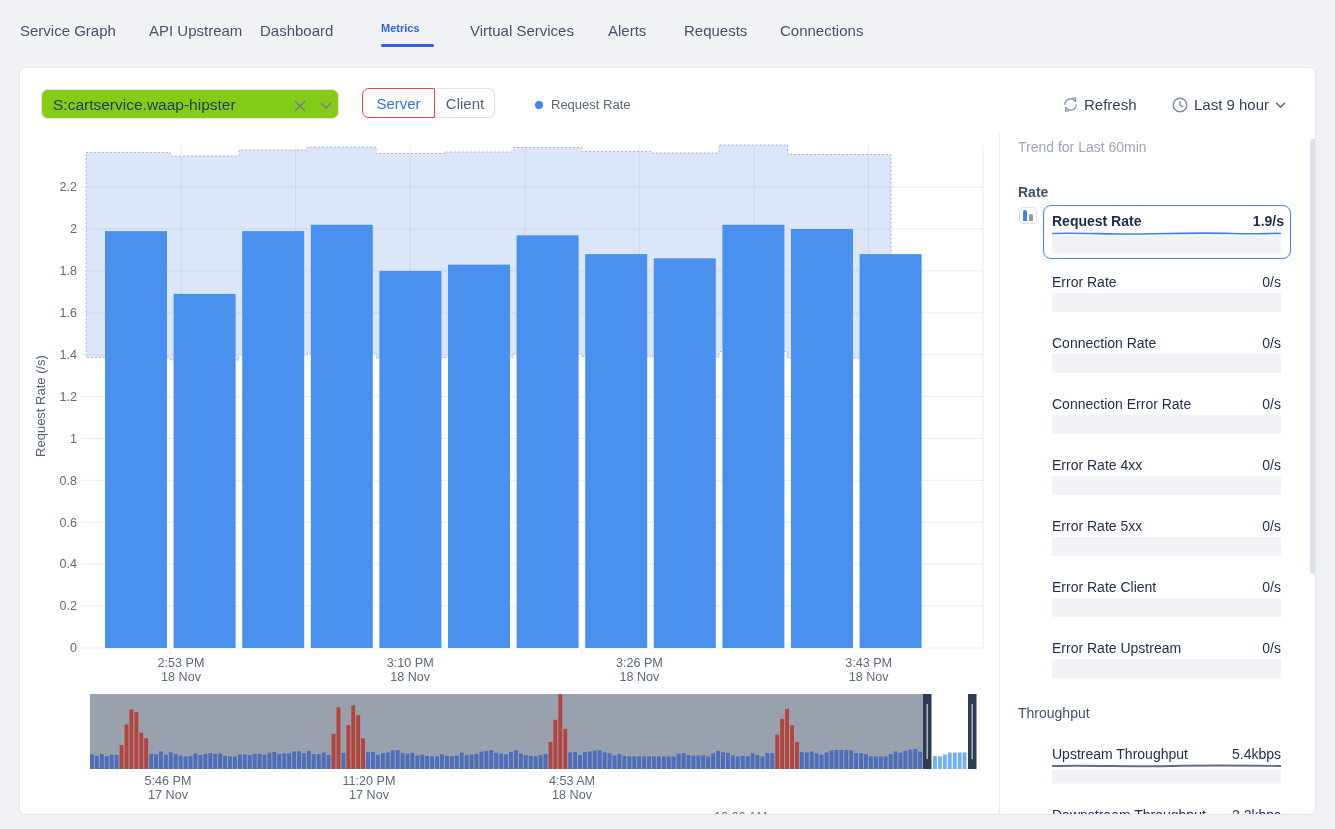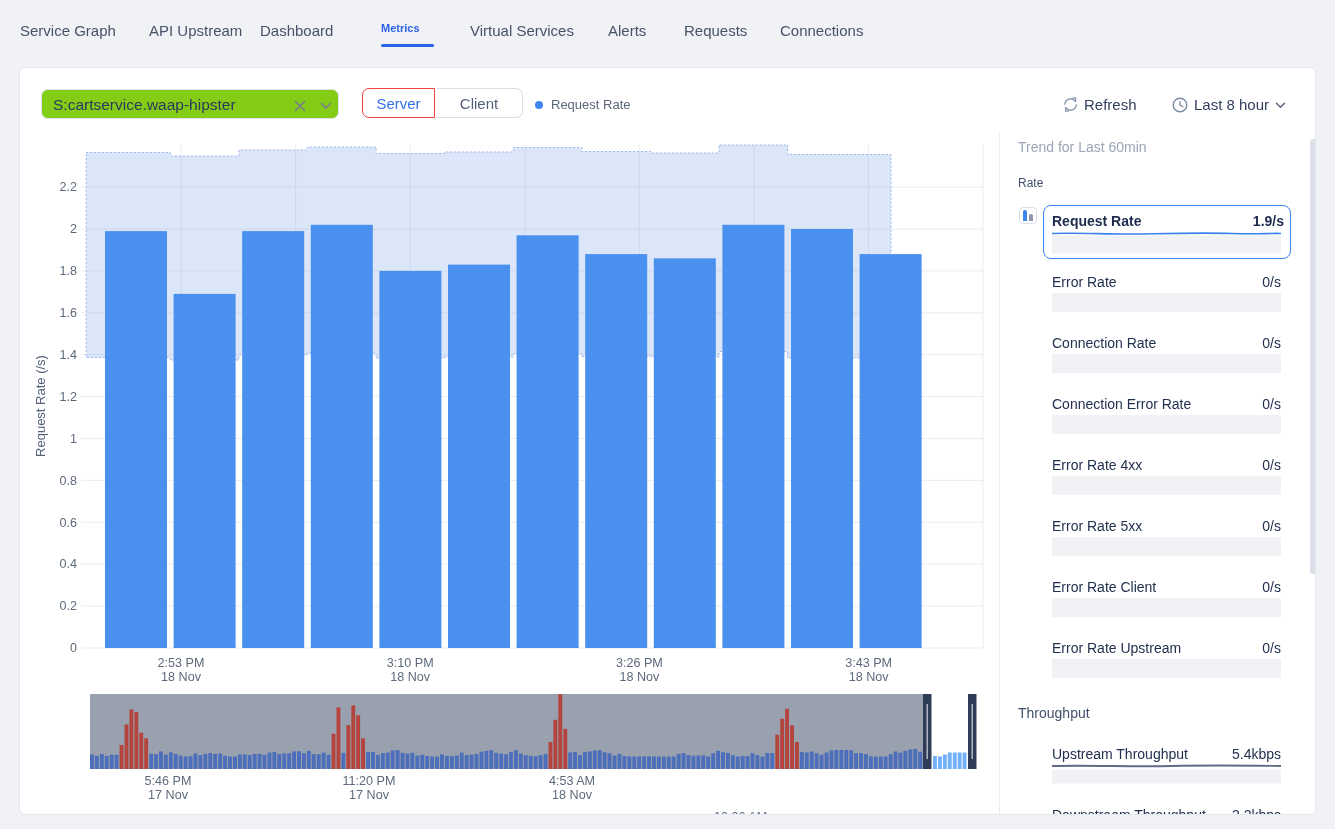--- a/index.html
+++ b/index.html
@@ -17,37 +17,37 @@
 <div style="position:absolute;left:21px;top:20.5px;width:298px;height:30px;border:1px solid #dde2ea;border-radius:7px;background:#84cc16">
 <div style="position:absolute;left:11px;top:6.5px;font-size:15.5px;color:#2b3a5c">S:cartservice.waap-hipster</div>
 <svg width="12" height="12" viewBox="0 0 12 12" style="position:absolute;left:251.5px;top:10px">
         <path d="M1.5 1.5 L10.5 10.5 M10.5 1.5 L1.5 10.5" stroke="#75808f" stroke-width="1.7" stroke-linecap="round"></path>
       </svg>
 <svg width="12" height="8" viewBox="0 0 12 8" style="position:absolute;left:278px;top:12px">
         <path d="M1.5 1.5 L6 6 L10.5 1.5" fill="none" stroke="#75808f" stroke-width="1.7" stroke-linecap="round" stroke-linejoin="round"></path>
       </svg>
 </div>
     <div style="position:absolute;left:342px;top:19.5px;width:73px;height:30px;border:1px solid #ef4444;border-radius:7px 0 0 7px;background:#fff;z-index:2;text-align:center;line-height:30px;font-size:15px;color:#3471ea">Server</div>
-    <div style="position:absolute;left:416px;top:19.5px;width:87px;height:30px;border:1px solid #dbe0e8;border-left:none;border-radius:0 7px 7px 0;background:#fff;text-align:center;line-height:30px;font-size:15px;color:#55617a">Client</div>
+    <div style="position:absolute;left:416px;top:19.5px;width:59px;height:30px;border:1px solid #dbe0e8;border-left:none;border-radius:0 7px 7px 0;background:#fff;text-align:center;line-height:30px;font-size:15px;color:#55617a">Client</div>
     <div style="position:absolute;left:515px;top:33px;width:8px;height:8px;border-radius:50%;background:#3f86f2"></div>
     <div style="position:absolute;left:531px;top:29px;font-size:13px;color:#5a6678">Request Rate</div>
     <svg width="15" height="15" viewBox="0 0 15 15" style="position:absolute;left:1043px;top:28.5px">
       <g fill="none" stroke="#8594ac" stroke-width="1.3" stroke-linecap="round" stroke-linejoin="round">
         <path d="M1.8 7.2 A5.7 5.7 0 0 1 12.2 4.3"></path>
         <path d="M10 0.9 L12.6 0.9 L12.6 4.6"></path>
         <path d="M13.2 7.8 A5.7 5.7 0 0 1 2.8 10.7"></path>
         <path d="M5.4 14.1 L2.6 14.1 L2.6 10.5"></path>
       </g>
     </svg>
     <div style="position:absolute;left:1064px;top:28px;font-size:15px;color:#33415f">Refresh</div>
     <svg width="16" height="16" viewBox="0 0 16 16" style="position:absolute;left:1152px;top:29px">
       <circle cx="8" cy="8" r="6.8" fill="none" stroke="#7c8ba3" stroke-width="1.4"></circle>
       <path d="M8 4.6 V8 L10.8 9.6" fill="none" stroke="#7c8ba3" stroke-width="1.4" stroke-linecap="round" stroke-linejoin="round"></path>
     </svg>
-    <div style="position:absolute;left:1174px;top:28px;font-size:15px;color:#33415f">Last 8 hour</div>
+    <div style="position:absolute;left:1174px;top:28px;font-size:15px;color:#33415f">Last 9 hour</div>
     <svg width="11" height="7" viewBox="0 0 11 7" style="position:absolute;left:1255px;top:34px">
       <path d="M1.5 1.2 L5.5 5.2 L9.5 1.2" fill="none" stroke="#5a6678" stroke-width="1.5" stroke-linecap="round" stroke-linejoin="round"></path>
     </svg>
 <svg width="960" height="546" style="position:absolute;left:11px;top:69px">
       <line x1="50" y1="511" x2="952" y2="511" stroke="#e9ecf1" stroke-width="1"></line>
       <text x="46" y="515.2" text-anchor="end" font-size="12.6" fill="#5e6a7c">0</text>
       <line x1="50" y1="469.1" x2="952" y2="469.1" stroke="#e9ecf1" stroke-width="1"></line>
       <text x="46" y="473.3" text-anchor="end" font-size="12.6" fill="#5e6a7c">0.2</text>
       <line x1="50" y1="427.2" x2="952" y2="427.2" stroke="#e9ecf1" stroke-width="1"></line>
       <text x="46" y="431.4" text-anchor="end" font-size="12.6" fill="#5e6a7c">0.4</text>
@@ -307,21 +307,21 @@
       <line x1="837.2" y1="12" x2="837.2" y2="67" stroke="#cdd3dd" stroke-width="1.2"></line>
       <rect x="878" y="2" width="8.5" height="75" fill="#2f3c57"></rect>
       <line x1="882.2" y1="12" x2="882.2" y2="67" stroke="#cdd3dd" stroke-width="1.2"></line>
     </svg>
 <div style="position:absolute;left:88px;top:706px;width:120px;text-align:center;font-size:12.6px;color:#5e6a7c">5:46 PM<br>17 Nov</div>
     <div style="position:absolute;left:289px;top:706px;width:120px;text-align:center;font-size:12.6px;color:#5e6a7c">11:20 PM<br>17 Nov</div>
     <div style="position:absolute;left:492px;top:706px;width:120px;text-align:center;font-size:12.6px;color:#5e6a7c">4:53 AM<br>18 Nov</div>
     <div style="position:absolute;left:694px;top:742px;width:120px;text-align:left;font-size:12.6px;color:#5e6a7c">10:26 AM<br>18 Nov</div>
 <div style="position:absolute;left:979px;top:65px;width:1px;height:683px;background:#e9ecf0"></div>
     <div style="position:absolute;left:998px;top:71px;font-size:14px;color:#9ba5b5">Trend for Last 60min</div>
-    <div style="position:absolute;left:998px;top:108px;font-size:12px;font-weight:normal;color:#42516b">Rate</div>
+    <div style="position:absolute;left:998px;top:116px;font-size:14px;font-weight:bold;color:#42516b">Rate</div>
     <div style="position:absolute;left:999px;top:138.5px;width:18px;height:17.5px;border:1px solid #dce1e9;border-radius:4px;background:#fff">
 <span style="position:absolute;left:3px;top:2.2px;width:3.6px;height:11.6px;background:#3e86ef;border-radius:1.8px 1.8px 0 0"></span>
 <span style="position:absolute;left:9.2px;top:6.6px;width:3.6px;height:7.2px;background:#8f99a9;border-radius:1.8px 1.8px 0 0"></span>
     </div>
     <div style="position:absolute;left:1023px;top:137px;width:248px;height:54px;border:1.5px solid #3e86ef;border-radius:8px;background:#fff">
 <div style="position:absolute;left:8px;top:7px;font-size:14px;font-weight:bold;color:#1c2b4e">Request Rate</div>
 <div style="position:absolute;right:6px;top:7px;font-size:14px;font-weight:bold;color:#1c2b4e">1.9/s</div>
 <svg width="229" height="26" style="position:absolute;left:8px;top:23px">
 <rect x="0" y="6.5" width="229" height="18" fill="#f0f2f6"></rect>
 <path d="M0 4.5 C 30 3.5, 55 5.5, 85 5 S 150 3.5, 180 4.5 S 215 4, 229 4.5" fill="none" stroke="#3b82ec" stroke-width="1.6"></path>

